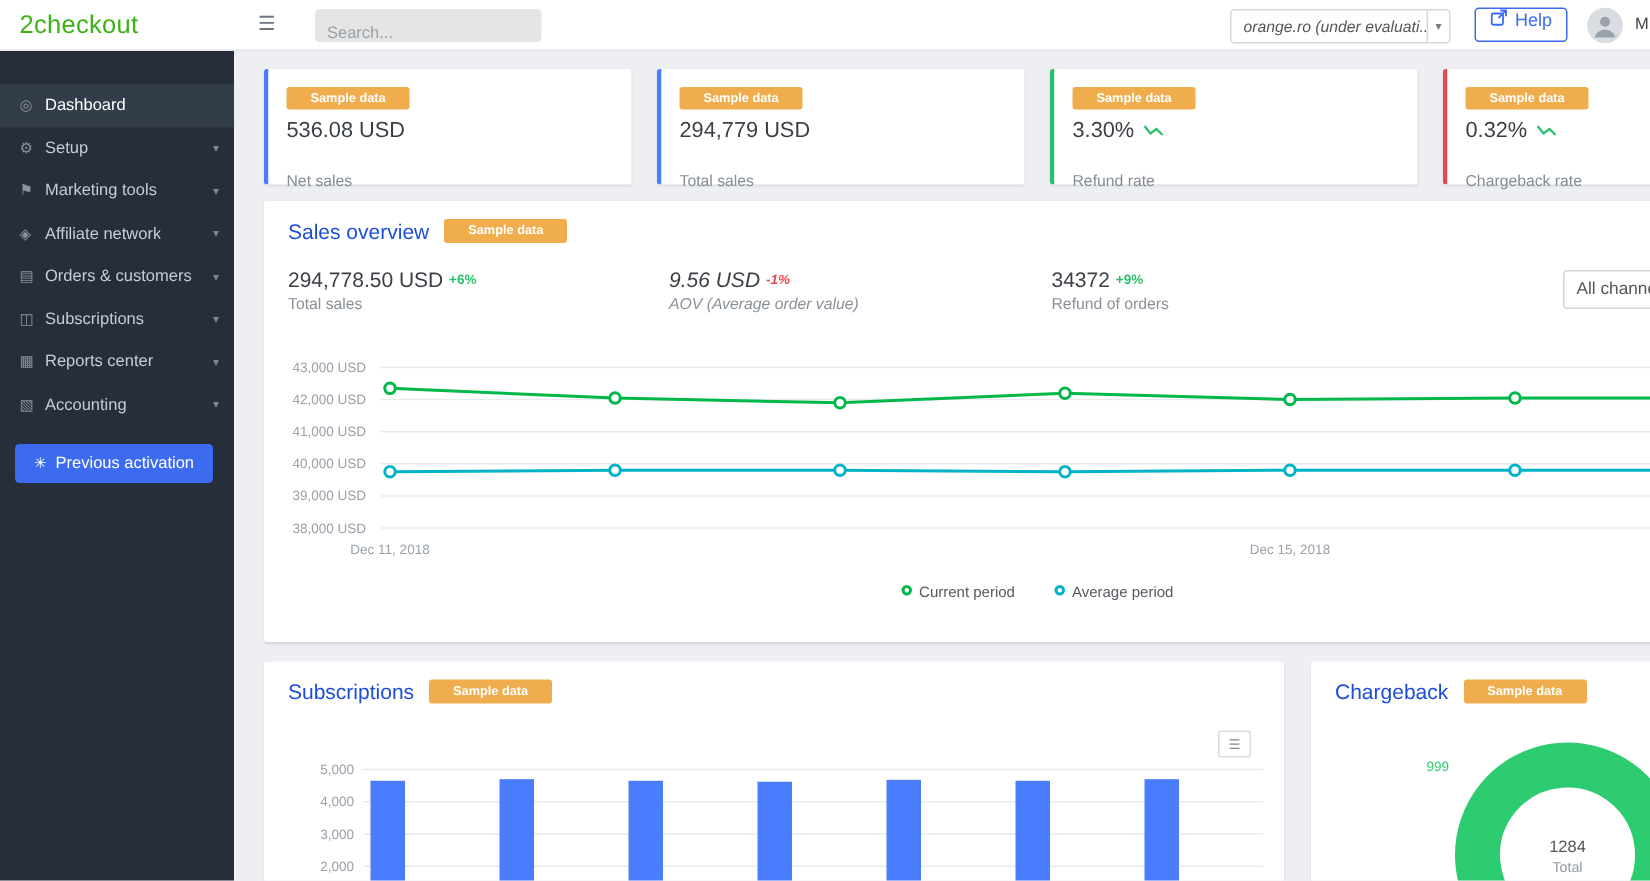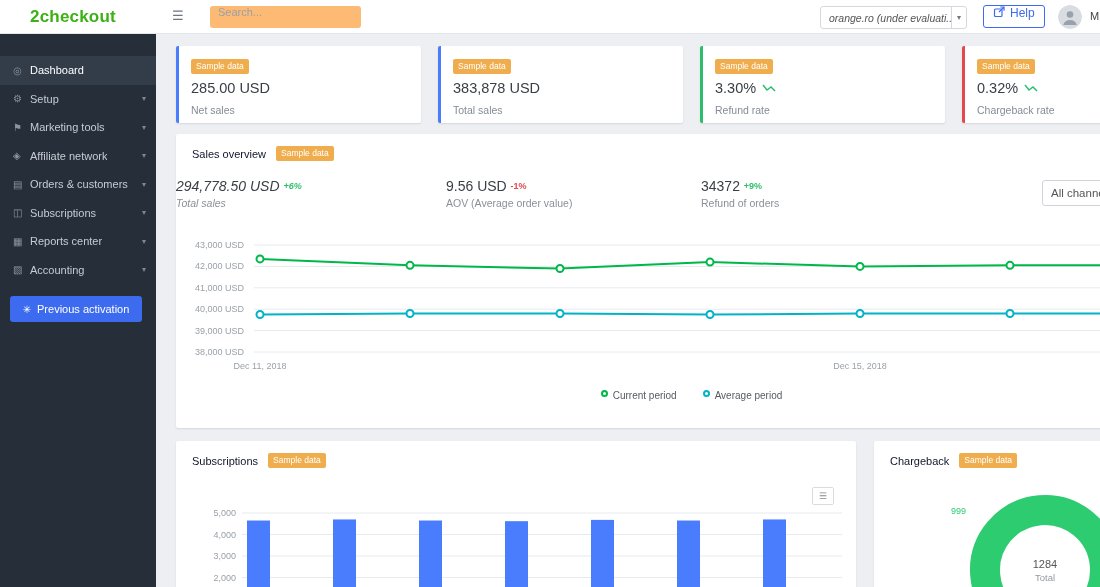--- a/index.html
+++ b/index.html
@@ -2,23 +2,23 @@
 <html style="--logo-green: #3cb114; --accent-blue: #3d6bf0; --badge-bg: #f0ad4e; --sidebar-bg: #262e3a; --positive-green: #2bbf6d; --negative-red: #e5484d;"><head>
 <meta charset="utf-8">
 <style>
   *{margin:0;padding:0;box-sizing:border-box}
   html,body{width:1100px;height:587px;overflow:hidden;background:#edeff2;font-family:"Liberation Sans",sans-serif}
   svg{font-family:"Liberation Sans",sans-serif}
   button{font-family:inherit;cursor:pointer}
 
   
   .topbar{position:absolute;left:0;top:0;width:1100px;height:34px;background:#fff;border-bottom:1px solid #e3e6ea;z-index:10}
-  .logo{position:absolute;left:30px;top:7px;font-size:17px;font-weight:bold;color:var(--logo-green,#3cb114);letter-spacing:.2px;cursor:pointer}
+  .logo{position:absolute;left:13px;top:7px;font-size:17px;font-weight:normal;color:var(--logo-green,#3cb114);letter-spacing:.2px;cursor:pointer}
   .hamburger{position:absolute;left:172px;top:8px;font-size:13px;color:#6f7680;cursor:pointer}
-  .search{position:absolute;left:210px;top:6px;width:151px;height:22px;background:#fdba74;border-radius:3px;display:flex;align-items:flex-start;padding:0 8px}
+  .search{position:absolute;left:210px;top:6px;width:151px;height:22px;background:#e5e5e5;border-radius:3px;display:flex;align-items:flex-end;padding:0 8px}
   .search input{flex:1;border:0;background:transparent;font-size:11px;color:#555;outline:none;font-family:inherit}
   .search input::placeholder{color:#9aa0a8}
   .acct{position:absolute;left:820px;top:6px;width:147px;height:23px;border:1px solid #d5d9de;border-radius:3px;background:#fff;display:flex;align-items:center;font-size:10.5px;font-style:italic;color:#555;padding-left:8px;cursor:pointer}
   .acct-text{white-space:nowrap;overflow:hidden;flex:1}
   .acct .caret{border-left:1px solid #d5d9de;height:100%;display:flex;align-items:center;padding:0 5px;font-style:normal;color:#777;font-size:8px}
   .help-btn{position:absolute;left:983px;top:5px;height:23px;border:1px solid var(--accent-blue,#3d6bf0);border-radius:3px;color:var(--accent-blue,#3d6bf0);font-size:12px;display:flex;gap:5px;padding:0 9px;background:#fff}
   .avatar{position:absolute;left:1058px;top:5px;width:24px;height:24px;border-radius:50%;overflow:hidden;cursor:pointer}
   .user-label{position:absolute;left:1090px;top:10px;font-size:11px;color:#444}
 
   
@@ -28,28 +28,28 @@
   .side-item.active{background:#333c49;color:#fff}
   .si-icon{width:17px;font-size:10px;color:#8a93a0;flex:none}
   .si-label{white-space:nowrap;overflow:hidden}
   .si-caret{margin-left:auto;font-size:8px;color:#7d8693}
   .activation-btn{margin:12px 10px 0;width:132px;height:26px;background:var(--accent-blue,#3d6bf0);border:0;border-radius:3px;color:#fff;font-size:11px;display:flex;align-items:center;justify-content:center;gap:6px}
   .act-icon{font-size:10px}
 
   
   .main{position:absolute;left:156px;top:34px;width:1140px;height:553px;background:#edeff2;overflow:hidden}
   .card{position:absolute;background:#fff;border-radius:2px;box-shadow:0 1px 2px rgba(0,0,0,.10)}
-  .badge{display:inline-block;background:var(--badge-bg,#f0ad4e);color:#fff;font-size:8.5px;font-weight:normal;padding:2px 5px;border-radius:2px;line-height:1.3}
+  .badge{display:inline-block;background:var(--badge-bg,#f0ad4e);color:#fff;font-size:8.5px;font-weight:bold;padding:2px 16px;border-radius:2px;line-height:1.3}
 
   .kpi{width:245px;height:77px;border-left:3px solid #ccc;padding:9px 12px 0}
   .kpi-value{font-size:14.5px;color:#3a3f46;margin-top:6px;display:flex;align-items:center;gap:6px}
-  .kpi-label{font-size:10.5px;color:#858c96;margin-top:8px}
+  .kpi-label{font-size:10.5px;color:#858c96;margin-top:20px}
 
   .card-header{padding:12px 16px 0;display:flex;align-items:center;gap:10px}
-  .card-title{font-size:11px;color:#0f172a}
+  .card-title{font-size:14px;color:#1d4ed8}
 
   .sales-card{left:20px;top:100px;width:1031px;height:294px;overflow:hidden}
   .sales-card > svg{position:absolute;left:16px;top:103px}
   .stat{position:absolute;top:44px}
   .stat-value{font-size:14px;color:#3a3f46}
   .delta{font-size:9px;font-weight:bold;vertical-align:2px}
   .stat-label{font-size:10.5px;color:#8a909a;margin-top:3px}
   .channel-select{position:absolute;left:866px;top:46px;width:150px;height:26px;border:1px solid #cfd4da;border-radius:3px;background:#fff;display:flex;align-items:center;font-size:11.5px;color:#555;padding:0 8px;cursor:pointer}
   .legend{position:absolute;left:0;top:256px;width:100%;display:flex;justify-content:center;gap:26px;font-size:10px;color:#565b62;align-items:center}
   .legend-item{display:flex;align-items:flex-start;cursor:pointer}
@@ -141,24 +141,24 @@
   <button class="activation-btn">
     <span class="act-icon">✳</span>
     <span>Previous activation</span>
   </button>
 </div>
 
 <div class="main">
 
   <div>
       <div class="card kpi" style="left: 20px; top: 12px; border-left-color: rgb(74, 124, 254);"><span class="badge">Sample data</span><div class="kpi-value">
-          <span>285.00 USD</span>
+          <span>536.08 USD</span>
         </div><div class="kpi-label">Net sales</div></div>
       <div class="card kpi" style="left: 282px; top: 12px; border-left-color: rgb(74, 124, 254);"><span class="badge">Sample data</span><div class="kpi-value">
-          <span>383,878 USD</span>
+          <span>294,779 USD</span>
         </div><div class="kpi-label">Total sales</div></div>
       <div class="card kpi" style="left: 544px; top: 12px; border-left-color: rgb(43, 191, 109);"><span class="badge">Sample data</span><div class="kpi-value">
           <span>3.30%</span>
           <svg width="14" height="10" viewBox="0 0 14 10" style="color:#2bbf6d">
             <polyline points="1,2 5,7 9,4 13,8" fill="none" stroke="currentColor" stroke-width="1.5"></polyline>
           </svg>
         </div><div class="kpi-label">Refund rate</div></div>
       <div class="card kpi" style="left: 806px; top: 12px; border-left-color: rgb(229, 72, 77);"><span class="badge">Sample data</span><div class="kpi-value">
           <span>0.32%</span>
           <svg width="14" height="10" viewBox="0 0 14 10" style="color:#2bbf6d">
@@ -166,25 +166,25 @@
           </svg>
         </div><div class="kpi-label">Chargeback rate</div></div>
     </div>
 
   <div class="card sales-card">
     <div class="card-header">
       <span class="card-title">Sales overview</span>
       <span class="badge">Sample data</span>
     </div>
     <div>
-        <div class="stat" style="left: 0; font-style: italic;">
+        <div class="stat" style="left: 16px;">
           <div class="stat-value">294,778.50 USD <span class="delta" style="color:#2bbf6d">+6%</span></div>
           <div class="stat-label">Total sales</div>
         </div>
-        <div class="stat" style="left: 270px;">
+        <div class="stat" style="left: 270px; font-style: italic;">
           <div class="stat-value">9.56 USD <span class="delta" style="color:#e5484d">-1%</span></div>
           <div class="stat-label">AOV (Average order value)</div>
         </div>
         <div class="stat" style="left: 525px;">
           <div class="stat-value">34372 <span class="delta" style="color:#2bbf6d">+9%</span></div>
           <div class="stat-label">Refund of orders</div>
         </div>
       </div>
     <div class="channel-select">
       <span>All channels</span>

